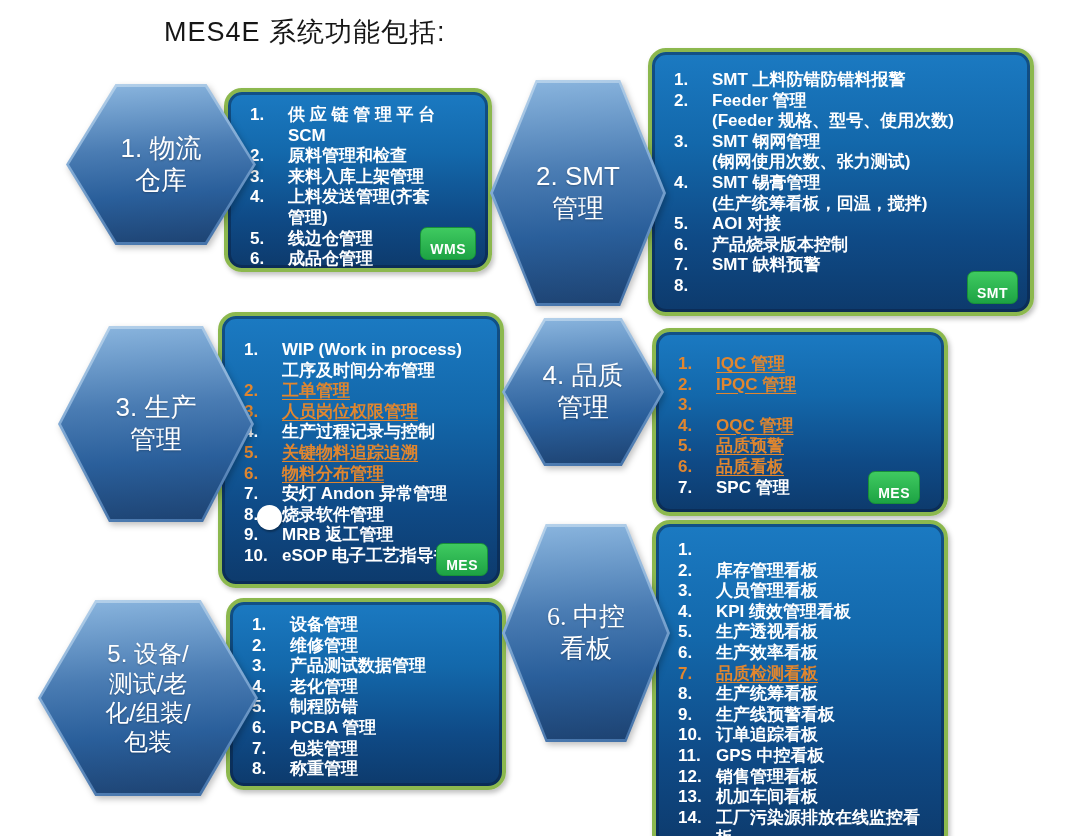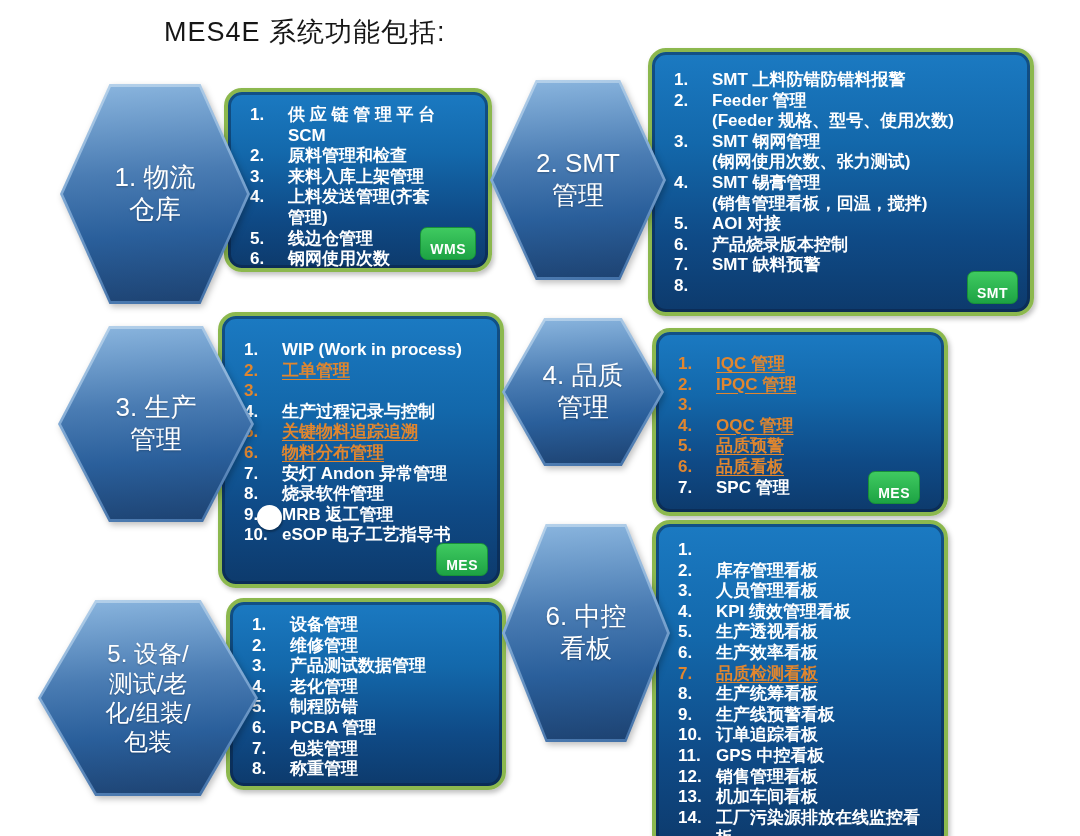--- a/index.html
+++ b/index.html
@@ -39,26 +39,26 @@
   #box6 .items{padding-top:16px;}
 
   
   .badge{position:absolute;right:12px;bottom:8px;background:linear-gradient(180deg,#3fca60,#1da344);
     border:1px solid #179038;border-radius:7px;color:#ffffff;font-size:14px;font-weight:bold;
     padding:13px 9px 2px;letter-spacing:.5px;}
   .badge:empty{display:none;}
   #box4 .badge{right:24px;}
 
   
-  #hex1{left:60px;top:84px;width:190px;height:220px;}
-  #hex2{left:490px;top:80px;width:176px;height:200px;}
+  #hex1{left:66px;top:84px;width:190px;height:161px;}
+  #hex2{left:490px;top:80px;width:176px;height:226px;}
   #hex3{left:58px;top:326px;width:196px;height:196px;}
   #hex4{left:502px;top:318px;width:162px;height:148px;}
   #hex5{left:38px;top:600px;width:220px;height:196px;}
-  #hex6{left:502px;top:524px;width:168px;height:218px;}
+  #hex6{left:502px;top:524px;width:168px;height:218px;font-family:Liberation Serif, serif;}
 
   #box1{left:224px;top:88px;width:268px;height:184px;}
   #box2{left:648px;top:48px;width:386px;height:268px;}
   #box3{left:218px;top:312px;width:286px;height:276px;}
   #box4{left:652px;top:328px;width:296px;height:188px;}
   #box5{left:226px;top:598px;width:280px;height:192px;}
   #box6{left:652px;top:520px;width:296px;height:332px;}
 
   
   .dot-artifact{position:absolute;left:257px;top:505px;width:25px;height:25px;z-index:3;
@@ -96,21 +96,21 @@
         <div class="row">
           <span class="num"></span>
           <span class="txt">管理)</span>
         </div>
         <div class="row">
           <span class="num">5.</span>
           <span class="txt">线边仓管理</span>
         </div>
         <div class="row">
           <span class="num">6.</span>
-          <span class="txt">钢网使用次数</span>
+          <span class="txt">成品仓管理</span>
         </div>
       </div>
     <div class="badge">WMS</div>
   </div>
 
   <div class="panel" id="box2">
     <div class="items">
         <div class="row">
           <span class="num">1.</span>
           <span class="txt">SMT 上料防错防错料报警</span>
@@ -130,21 +130,21 @@
         <div class="row">
           <span class="num"></span>
           <span class="txt">(钢网使用次数、张力测试)</span>
         </div>
         <div class="row">
           <span class="num">4.</span>
           <span class="txt">SMT 锡膏管理</span>
         </div>
         <div class="row">
           <span class="num"></span>
-          <span class="txt">(销售管理看板，回温，搅拌)</span>
+          <span class="txt">(生产统筹看板，回温，搅拌)</span>
         </div>
         <div class="row">
           <span class="num">5.</span>
           <span class="txt">AOI 对接</span>
         </div>
         <div class="row">
           <span class="num">6.</span>
           <span class="txt">产品烧录版本控制</span>
         </div>
         <div class="row">
@@ -159,27 +159,29 @@
   </div>
 
   <div class="panel" id="box3">
     <div class="items">
         <div class="row">
           <span class="num">1.</span>
           <span class="txt">WIP (Work in process)</span>
         </div>
         <div class="row">
           <span class="num"></span>
+          <span class="txt">工序及时间分布管理</span>
         </div>
         <div class="row hl">
           <span class="num">2.</span>
           <span class="txt">工单管理</span>
         </div>
         <div class="row hl">
           <span class="num">3.</span>
+          <span class="txt">人员岗位权限管理</span>
         </div>
         <div class="row">
           <span class="num">4.</span>
           <span class="txt">生产过程记录与控制</span>
         </div>
         <div class="row hl">
           <span class="num">5.</span>
           <span class="txt">关键物料追踪追溯</span>
         </div>
         <div class="row hl">

